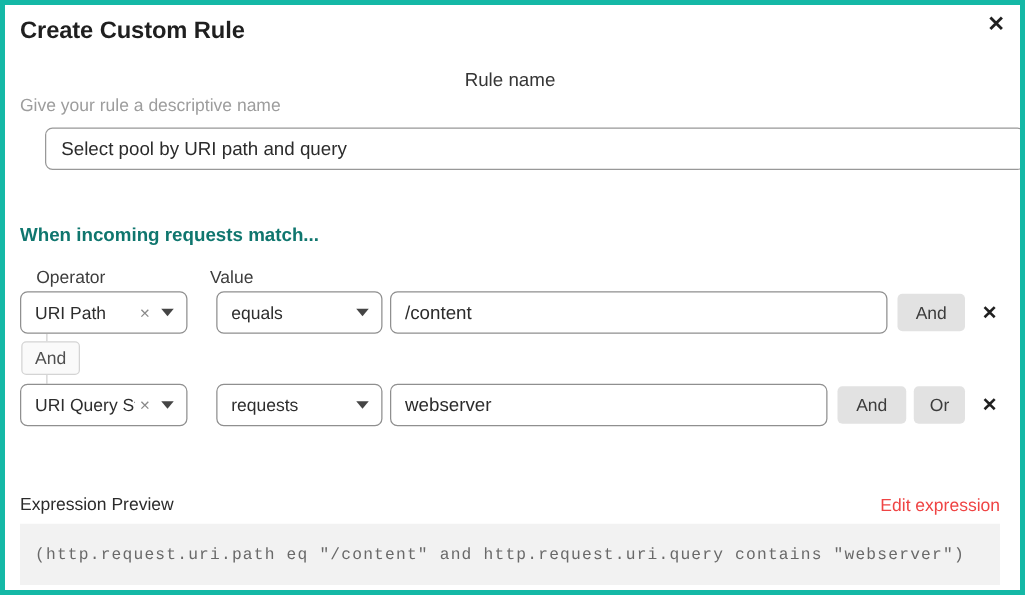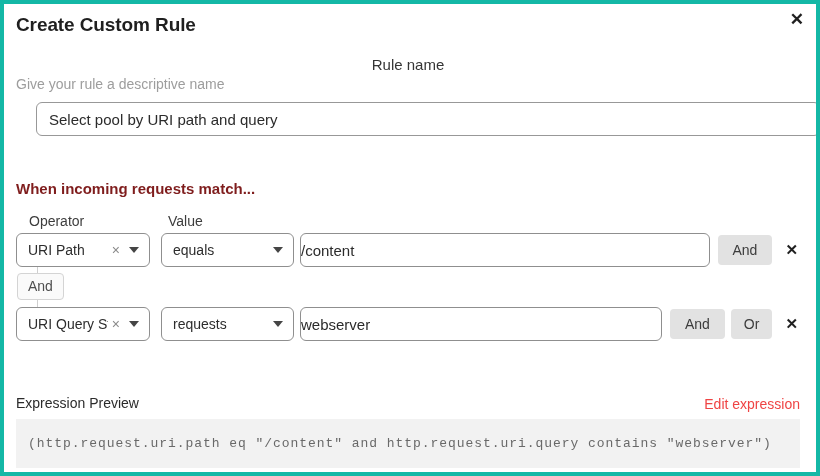--- a/index.html
+++ b/index.html
@@ -66,21 +66,21 @@
     font-family: "Liberation Sans", sans-serif;
     outline: none;
     background: #fff;
     margin-left: 20px;
   }
 
   .section-heading {
     margin-top: 44px;
     font-size: 15px;
     font-weight: 700;
-    color: #7f1d1d;
+    color: #0f766e;
     line-height: 18px;
   }
 
   .col-labels {
     display: flex;
     margin-top: 15px;
     font-size: 14px;
     color: #3d3d3d;
     line-height: 16px;
   }
@@ -98,21 +98,21 @@
     height: 34px;
     border: 1px solid #8f8f8f;
     border-radius: 6px;
     background: #fff;
     display: flex;
     align-items: center;
     padding: 0 10px 0 11px;
     cursor: pointer;
   }
   .select-field    { width: 134px; }
-  .select-operator { width: 133px; margin-left: 11px; }
+  .select-operator { width: 133px; margin-left: 23px; }
 
   .select-label {
     flex: 1;
     font-size: 14px;
     color: #2d2d2d;
     white-space: nowrap;
     overflow: hidden;
   }
   .select-clear {
     font-size: 14px;
@@ -128,21 +128,21 @@
     border-top: 6px solid #454545;
     flex: none;
   }
 
   .value-input {
     flex: 1;
     margin-left: 6px;
     height: 34px;
     border: 1px solid #8f8f8f;
     border-radius: 6px;
-    padding: 0 0;
+    padding: 0 11px;
     font-size: 15px;
     color: #2b2b2b;
     font-family: "Liberation Sans", sans-serif;
     outline: none;
     min-width: 0;
     background: #fff;
   }
 
   .conj-btn {
     flex: none;

